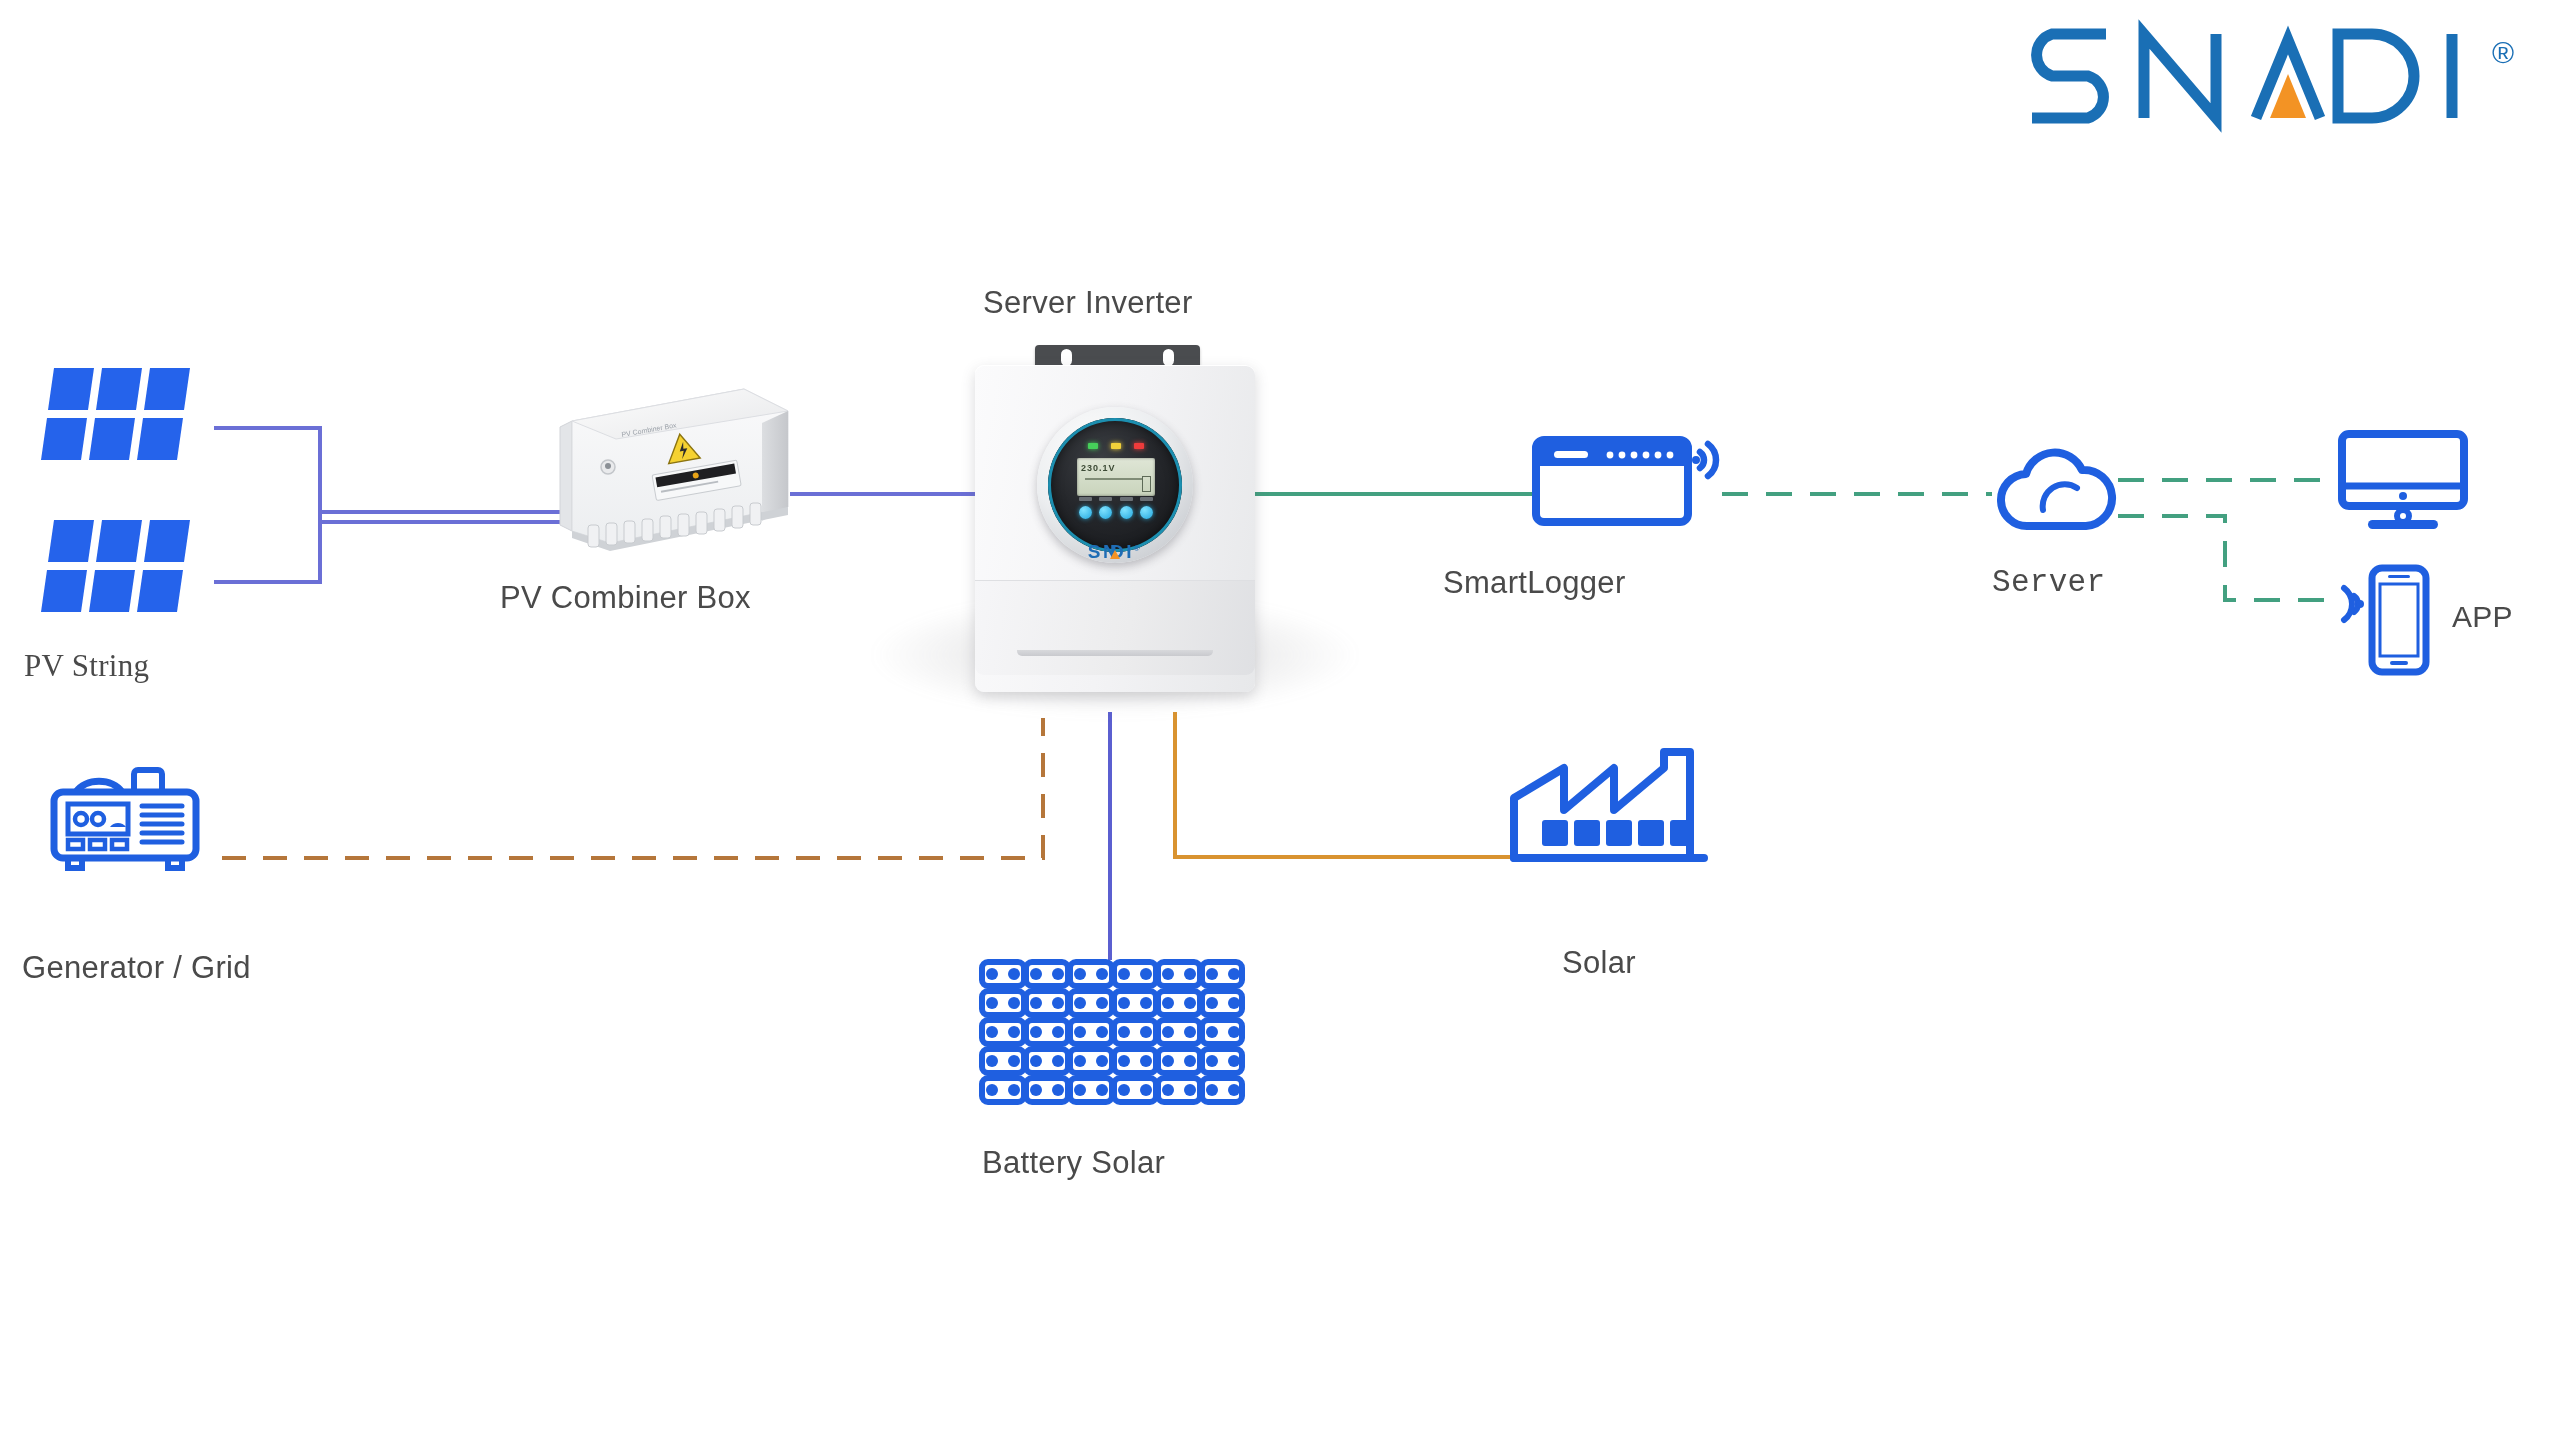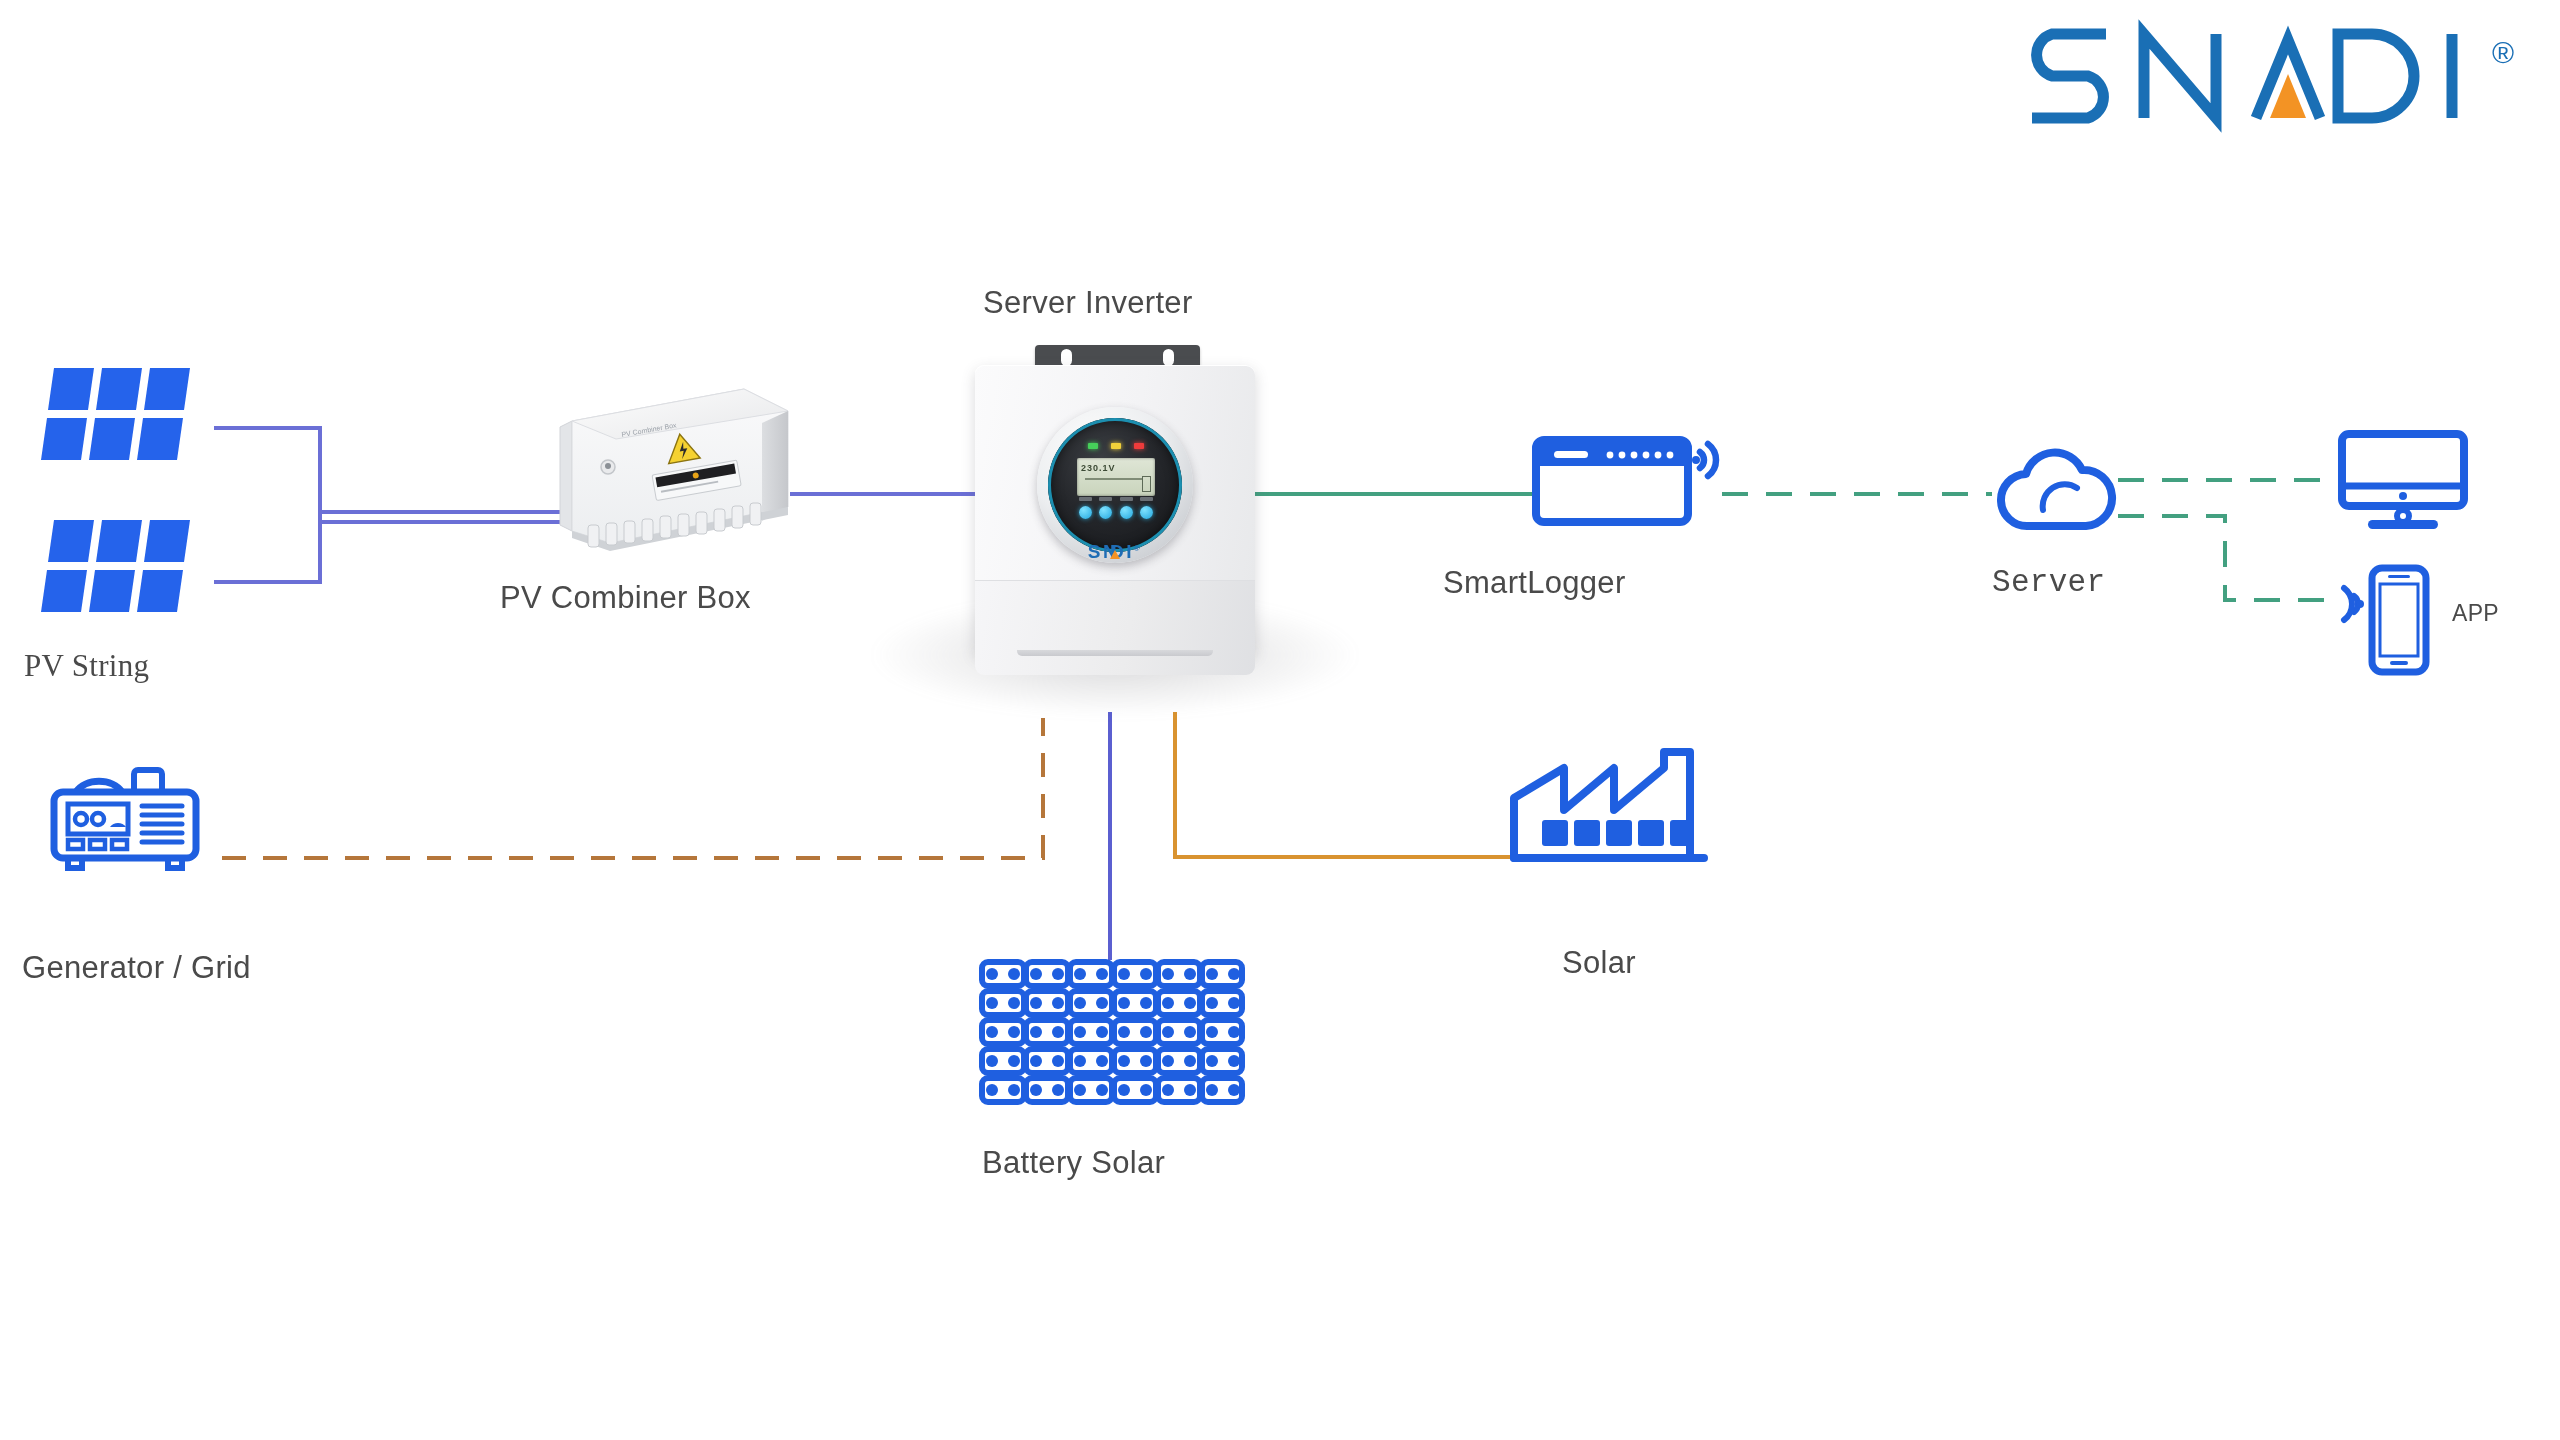--- a/index.html
+++ b/index.html
@@ -17,21 +17,21 @@
   
   .inv-wrap{position:absolute;left:975px;top:345px;width:280px;height:360px;}
   .inv-shadow{position:absolute;left:-100px;top:250px;width:480px;height:120px;
      background:radial-gradient(ellipse at center,rgba(120,120,125,.30) 0%,rgba(120,120,125,.12) 42%,rgba(255,255,255,0) 72%);
      filter:blur(6px);}
   .inv-bracket{position:absolute;left:60px;top:0px;width:165px;height:26px;background:#4a4c4f;
      border-radius:4px 4px 2px 2px;box-shadow:0 2px 3px rgba(0,0,0,.25);}
   .inv-bracket:before,.inv-bracket:after{content:"";position:absolute;top:4px;width:11px;height:17px;
      background:#fff;border-radius:6px;}
   .inv-bracket:before{left:26px;} .inv-bracket:after{right:26px;}
-  .inv-body{position:absolute;left:0;top:20px;width:280px;height:290px;border-radius:9px;
+  .inv-body{position:absolute;left:0;top:20px;width:280px;height:327px;border-radius:9px;
      background:linear-gradient(100deg,#fbfbfc 0%,#f3f3f5 52%,#e7e8ea 100%);
      box-shadow:0 5px 14px rgba(80,80,90,.22),inset 0 1px 0 #fff;}
   .inv-seam{position:absolute;left:0;top:215px;width:280px;height:1px;background:#dedfe2;}
   .inv-bottom{position:absolute;left:0;top:216px;width:280px;height:94px;border-radius:0 0 9px 9px;
      background:linear-gradient(100deg,#f6f6f8 0%,#ececed 55%,#dfe0e3 100%);}
   .inv-foot{position:absolute;left:42px;top:305px;width:196px;height:6px;border-radius:0 0 5px 5px;
      background:linear-gradient(#d8d9dc,#c9cace);}
   .inv-brand{position:absolute;left:0;top:176px;width:280px;text-align:center;
      font-size:19px;font-weight:700;color:#1f6db5;letter-spacing:2.4px;}
   .inv-brand i{display:inline-block;width:0;height:0;border-left:5px solid transparent;
@@ -60,21 +60,21 @@
   .btns span{width:13px;height:13px;border-radius:50%;display:block;
      background:radial-gradient(circle at 35% 30%,#7fe2ff,#22a6de);box-shadow:0 0 5px rgba(40,180,230,.8);}
   .btncaps{position:absolute;left:31px;top:79px;width:74px;display:flex;justify-content:space-between;}
   .btncaps span{width:13px;height:4px;background:#6a6f75;border-radius:1px;display:block;}
 
   
   .cb{position:absolute;left:548px;top:375px;width:250px;height:200px;}
 
   
   .t-big{font-size:31px;}
-  .t-med{font-size:23px;}
+  .t-med{font-size:30px;}
 </style>
 </head>
 <body>
 
 <div class="stage">
 
   <div class="logo">
     <svg width="470" height="110" viewBox="0 0 470 110">
       <g fill="none" stroke="#1a6fb5" stroke-width="11" stroke-linecap="butt">
         <path d="M86 16 H32 A22 22 0 0 0 32 58 H68 A22 22 0 0 1 68 100 H12"></path>

